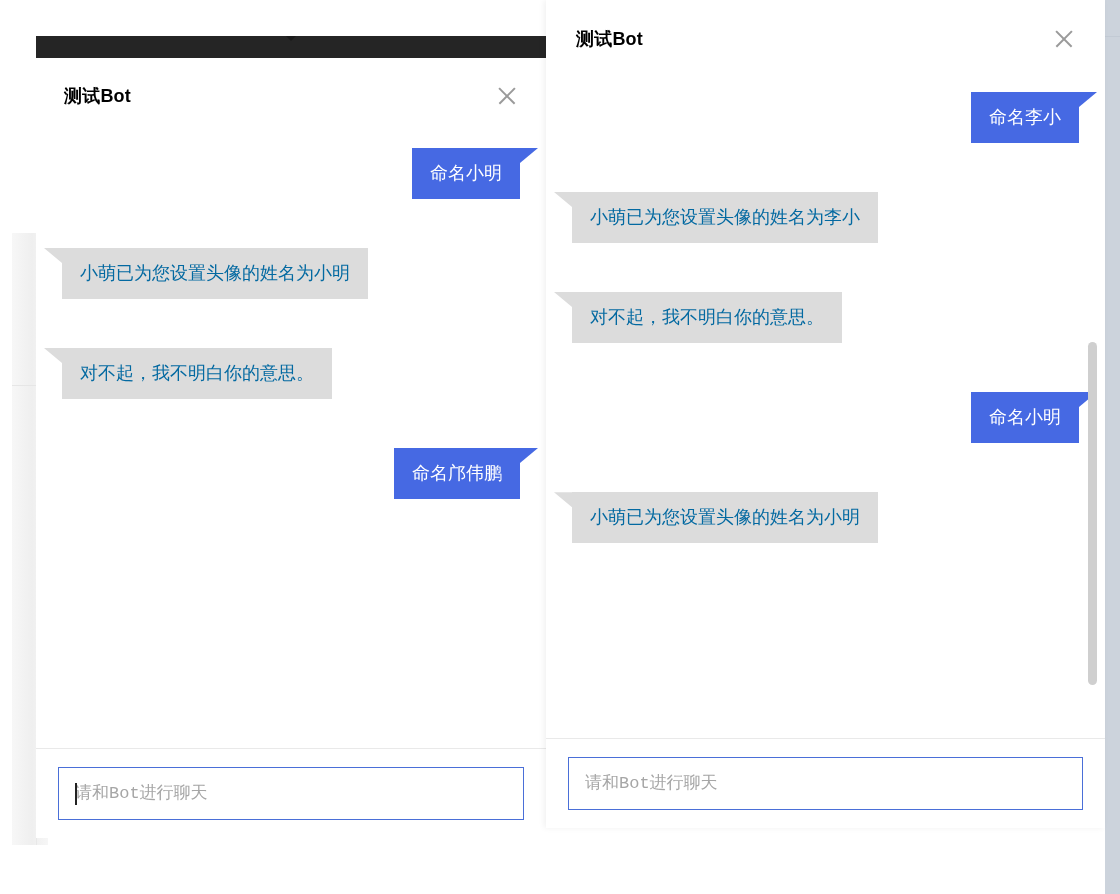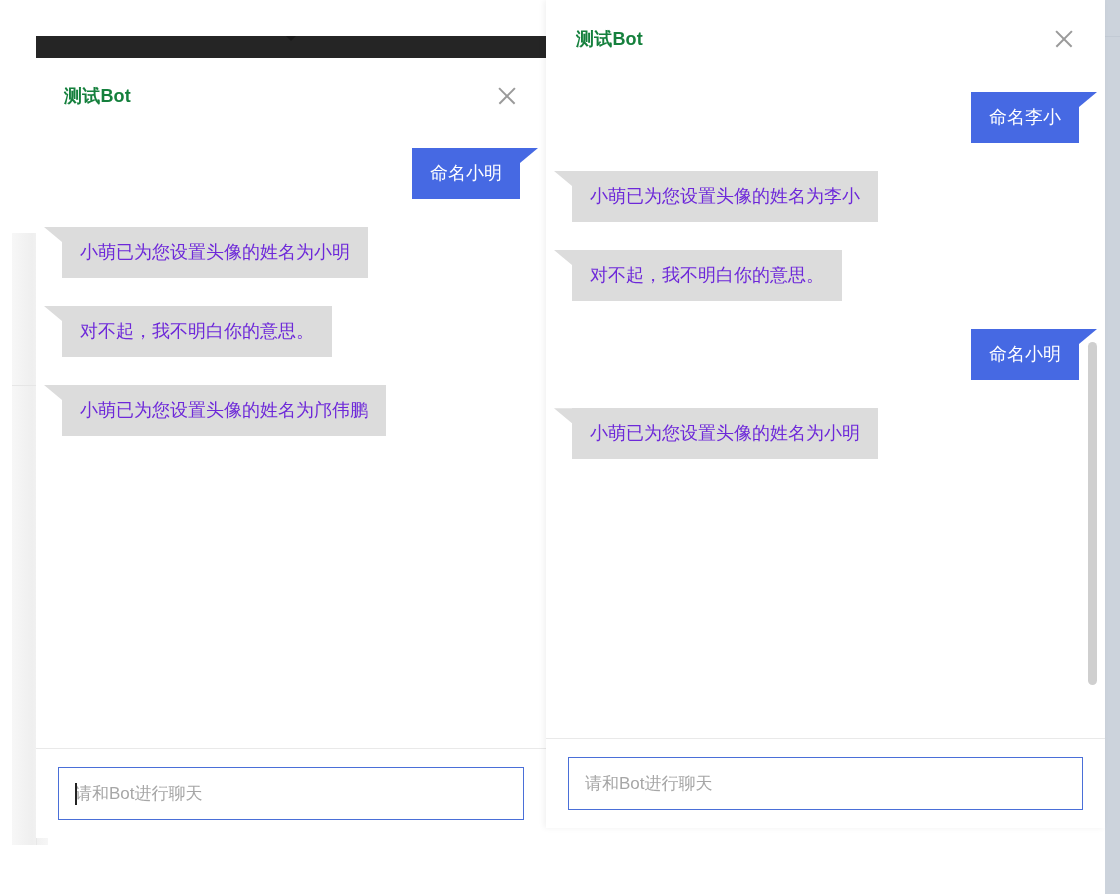--- a/index.html
+++ b/index.html
@@ -57,21 +57,21 @@
     clip-path: polygon(0 0, 100% 0, 50% 100%);
   }
   .panel-header {
     flex: 0 0 auto;
     height: 76px;
     display: flex; align-items: center; justify-content: space-between;
     padding: 0 26px 0 28px;
     background: #ffffff;
   }
   .panel-title {
-    font-size: 18px; font-weight: bold; color: #15803d;
+    font-size: 18px; font-weight: bold; color: #000000;
     letter-spacing: 0.2px;
     white-space: nowrap;
   }
   .close-btn {
     width: 26px; height: 26px;
     position: relative;
     cursor: pointer;
     flex: 0 0 auto;
   }
   .close-btn::before, .close-btn::after {
@@ -82,36 +82,36 @@
   .close-btn::before { transform: rotate(45deg); }
   .close-btn::after  { transform: rotate(-45deg); }
 
   
   .msg-area {
     flex: 1 1 auto;
     position: relative;
     overflow: hidden;
     padding: 0 18px 0 0;
   }
-  .msg-list { display: flex; flex-direction: column; }
+  .msg-list { display: flex; flex-direction: column; gap: 21px; }
   .msg-row { display: flex; width: 100%; padding: 14px 0; }
   .msg-row.bot  { justify-content: flex-start; }
   .msg-row.user { justify-content: flex-end; }
 
   .bubble {
     position: relative;
     max-width: 78%;
     padding: 14px 18px;
     font-size: 18px;
     line-height: 1.28;
     white-space: nowrap;
   }
   .bubble.bot {
     background: #dcdcdc;
-    color: #6d28d9;
+    color: #0369a1;
     margin-left: 26px;
   }
   .bubble.bot::before {
     content: "";
     position: absolute; left: -18px; top: 0;
     width: 18px; height: 15px;
     background: #dcdcdc;
     clip-path: polygon(100% 0, 100% 100%, 0 0);
   }
   .bubble.user {
@@ -145,21 +145,21 @@
     padding: 18px 22px 18px 22px;
     background: #ffffff;
   }
   .chat-input {
     width: 100%; height: 53px;
     border: 1px solid #5b7ce0;
     background: #ffffff;
     font-size: 17px;
     color: #333333;
     padding: 0 16px;
-    font-family: Liberation Sans, sans-serif;
+    font-family: Liberation Mono, monospace;
     outline: none;
   }
   .chat-input::placeholder { color: #a6a6a6; }
   .chat-input.focused { border-color: #4a6fd8; }
   .caret {
     position: absolute;
     width: 1.5px; height: 22px;
     background: #222222;
   }
 
@@ -197,22 +197,22 @@
       <div class="msg-list" id="left-msgs">
           <div class="msg-row user">
             <div class="bubble user">命名小明</div>
           </div>
           <div class="msg-row bot">
             <div class="bubble bot">小萌已为您设置头像的姓名为小明</div>
           </div>
           <div class="msg-row bot">
             <div class="bubble bot">对不起，我不明白你的意思。</div>
           </div>
-          <div class="msg-row bot">
-            <div class="bubble bot">小萌已为您设置头像的姓名为邝伟鹏</div>
+          <div class="msg-row user">
+            <div class="bubble user">命名邝伟鹏</div>
           </div>
         </div>
     </div>
 
     <div class="input-area">
       <div style="position:relative;">
         <input class="chat-input focused" type="text" placeholder="请和Bot进行聊天" style="">
         <span class="caret" style="left:17px; top:16px;"></span>
       </div>
     </div>

